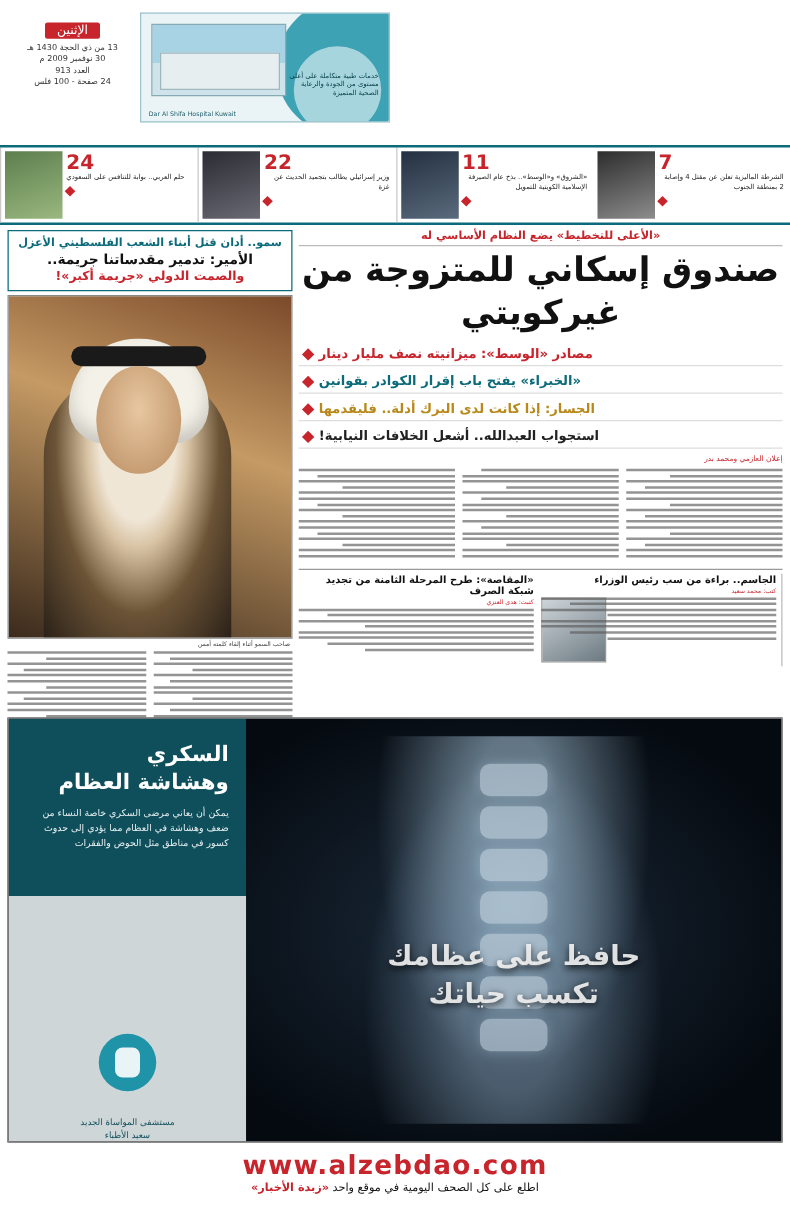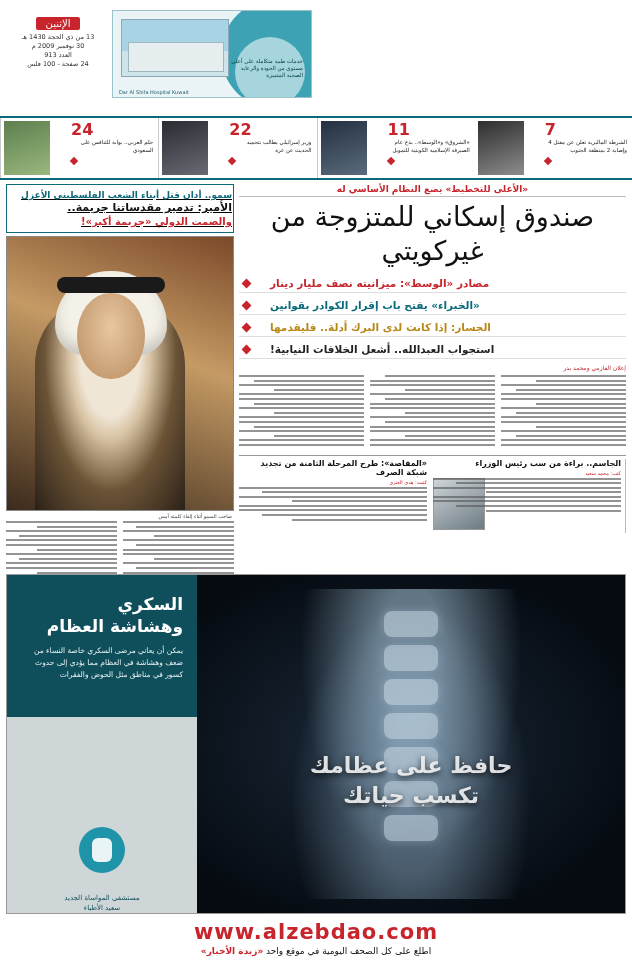--- a/index.html
+++ b/index.html
@@ -145,21 +145,21 @@
     border-bottom: 2px solid #0b6b7a;
     background: #fff;
   }
   .idx {
     flex: 1;
     display: flex;
     flex-direction: row-reverse;
     align-items: stretch;
     border-left: 1px solid #c9c9c9;
     padding: 3px;
-    gap: 21px;
+    gap: 3px;
   }
   .idx:last-child { border-left: none; }
   .idx-thumb {
     width: 46px;
     background: #6f7f86;
     flex: 0 0 46px;
   }
   .idx.t1 .idx-thumb { background: linear-gradient(160deg,#5d7f4e,#9ab87f); }
   .idx.t2 .idx-thumb { background: linear-gradient(160deg,#2b2b33,#6a6a74); }
   .idx.t3 .idx-thumb { background: linear-gradient(160deg,#243040,#5a6b7d); }
@@ -199,24 +199,23 @@
     padding: 4px 6px 0 6px;
     gap: 5px;
     height: 388px;
   }
   .col-photo { width: 228px; }
   .col-center { flex: 1; }
 
   .kicker-box {
     border: 1px solid #0b6b7a;
     padding: 4px 1px;
-    text-align: right;
+    text-align: center;
     direction: rtl;
     margin-bottom: 3px;
-    text-decoration: underline;
   }
   .kicker-box .l1 { font-size: 9px; color: #0b6b7a; line-height: 12px; font-weight: bold;}
   .kicker-box .l2 { font-size: 11px; color: #111; line-height: 14px; font-weight: bold;}
   .kicker-box .l3 { font-size: 10px; color: #c7242c; line-height: 13px; font-weight: bold;}
 
   .photo-frame {
     border: 1px solid #888;
     height: 275px;
     background: linear-gradient(200deg,#7b4a2a 0%, #c59a64 40%, #3b2a1c 100%);
     position: relative;
@@ -289,31 +288,31 @@
     color: #c7242c;
     font-weight: bold;
     border-bottom: 1px solid #bbb;
     padding-bottom: 2px;
     margin-bottom: 3px;
   }
   .headline {
     text-align: center;
     direction: rtl;
     font-size: 27px;
-    font-weight: normal;
+    font-weight: bold;
     color: #111;
     line-height: 34px;
     margin: 2px 0 6px 0;
   }
   .subbars { margin-bottom: 5px; }
   .subbar {
     display: flex;
     flex-direction: row-reverse;
     align-items: center;
-    gap: 20px;
+    gap: 5px;
     direction: rtl;
     padding: 3px 4px;
     margin-bottom: 3px;
     border-bottom: 1px solid #ddd;
   }
   .subbar .dot {
     width: 7px; height: 7px;
     background: #c7242c;
     transform: rotate(45deg);
     flex: 0 0 7px;

